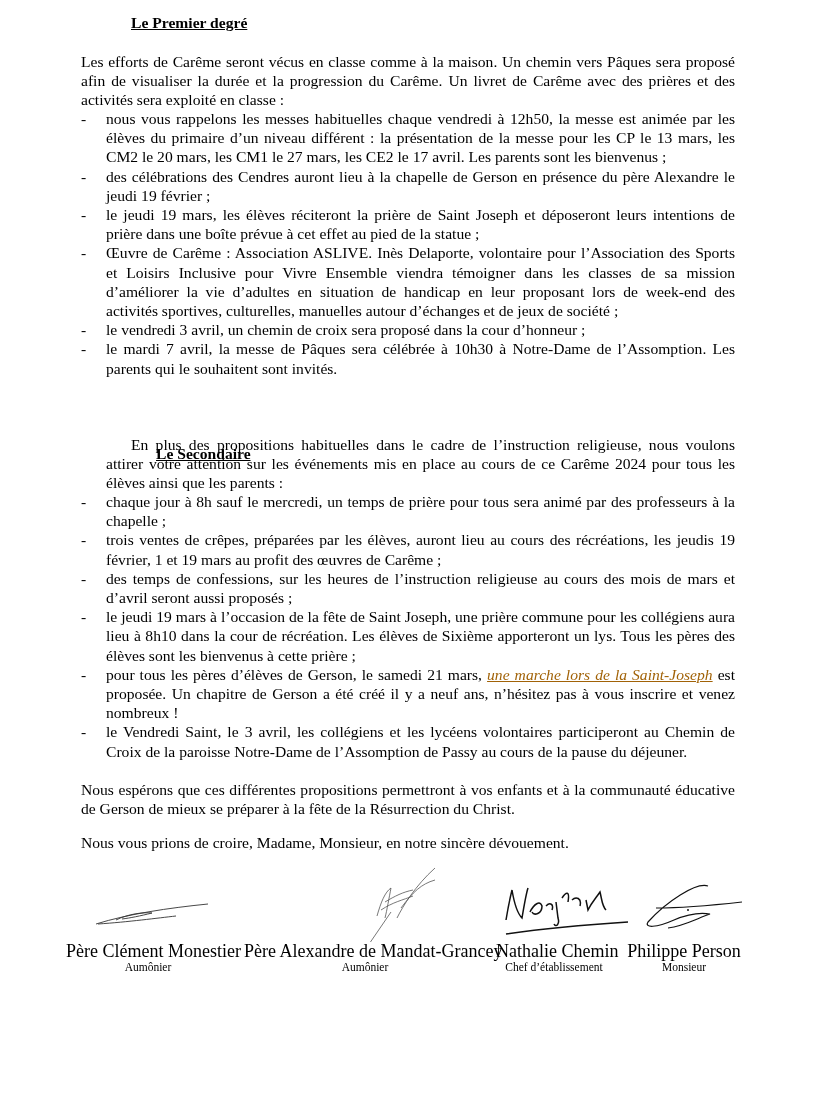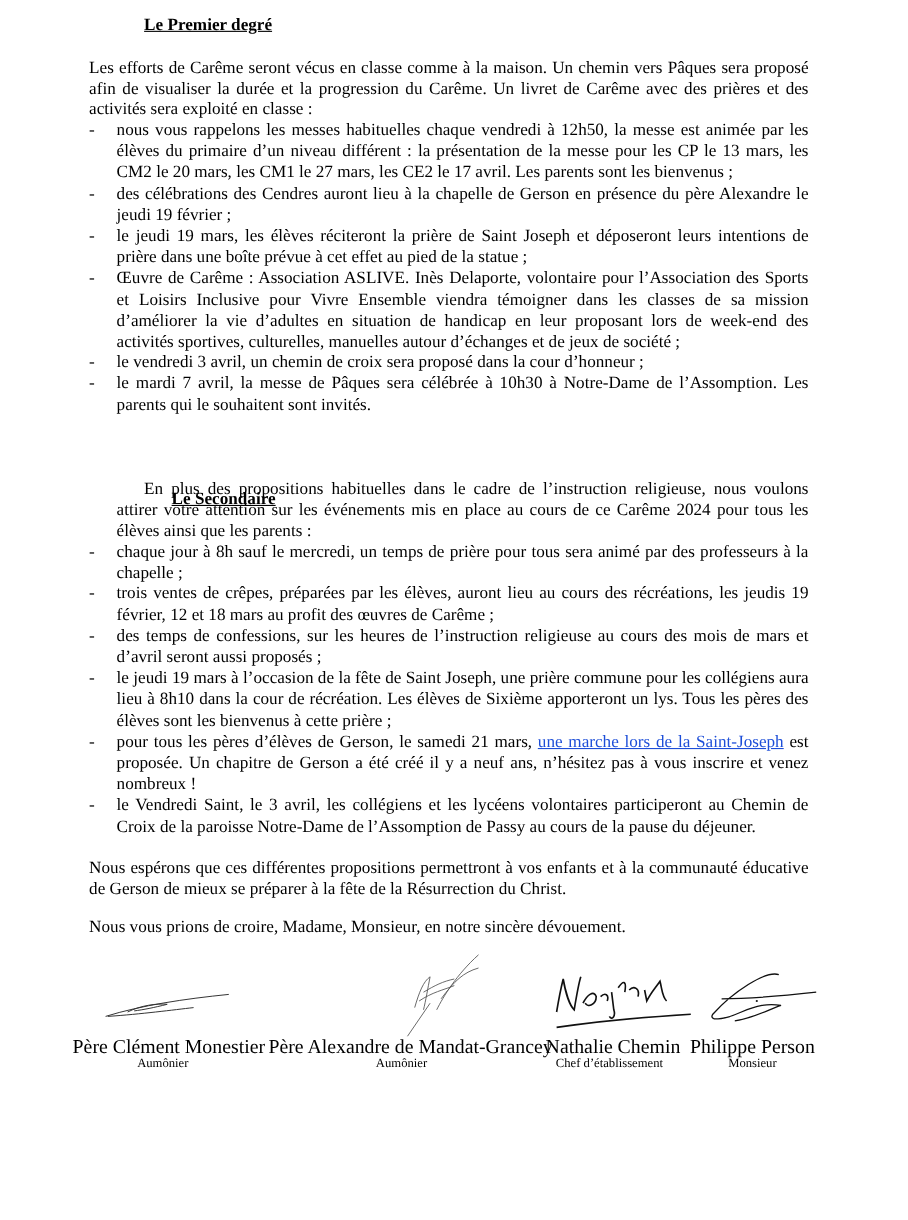--- a/index.html
+++ b/index.html
@@ -42,24 +42,24 @@
     <li><span class="dash">-</span><span>le vendredi 3 avril, un chemin de croix sera proposé dans la cour d’honneur ;</span></li>
     <li><span class="dash">-</span><span>le mardi 7 avril, la messe de Pâques sera célébrée à 10h30 à Notre-Dame de l’Assomption. Les parents qui le souhaitent sont invités.</span></li>
   </ul>
 
   <div class="heading" style="left:156px; top:397px;margin-top:48px;">Le Secondaire</div>
 
   <div class="para" style="top:435px; left:106px; width:629px; text-indent:25px;">En plus des propositions habituelles dans le cadre de l’instruction religieuse, nous voulons attirer votre attention sur les événements mis en place au cours de ce Carême 2024 pour tous les élèves ainsi que les parents :</div>
 
   <ul class="list" style="top:492px;">
     <li><span class="dash">-</span><span>chaque jour à 8h sauf le mercredi, un temps de prière pour tous sera animé par des professeurs à la chapelle ;</span></li>
-    <li><span class="dash">-</span><span>trois ventes de crêpes, préparées par les élèves, auront lieu au cours des récréations, les jeudis 19 février, 12 et 18 mars au profit des œuvres de Carême ;</span></li>
+    <li><span class="dash">-</span><span>trois ventes de crêpes, préparées par les élèves, auront lieu au cours des récréations, les jeudis 19 février, 1 et 19 mars au profit des œuvres de Carême ;</span></li>
     <li><span class="dash">-</span><span>des temps de confessions, sur les heures de l’instruction religieuse au cours des mois de mars et d’avril seront aussi proposés ;</span></li>
     <li><span class="dash">-</span><span>le jeudi 19 mars à l’occasion de la fête de Saint Joseph, une prière commune pour les collégiens aura lieu à 8h10 dans la cour de récréation. Les élèves de Sixième apporteront un lys. Tous les pères des élèves sont les bienvenus à cette prière ;</span></li>
-    <li><span class="dash">-</span><span>pour tous les pères d’élèves de Gerson, le samedi 21 mars, </span><a class="link" style="color: #1d4ed8;">une marche lors de la Saint-Joseph</a><span> est proposée. Un chapitre de Gerson a été créé il y a neuf ans, n’hésitez pas à vous inscrire et venez nombreux !</span></li>
+    <li><span class="dash">-</span><span>pour tous les pères d’élèves de Gerson, le samedi 21 mars, </span><a class="link" style="color: #a16207; font-style: italic;">une marche lors de la Saint-Joseph</a><span> est proposée. Un chapitre de Gerson a été créé il y a neuf ans, n’hésitez pas à vous inscrire et venez nombreux !</span></li>
     <li><span class="dash">-</span><span>le Vendredi Saint, le 3 avril, les collégiens et les lycéens volontaires participeront au Chemin de Croix de la paroisse Notre-Dame de l’Assomption de Passy au cours de la pause du déjeuner.</span></li>
   </ul>
 
   <div class="para" style="top:833px;">Nous vous prions de croire, Madame, Monsieur, en notre sincère dévouement.</div>
 
   <div class="para" style="top:780px; text-indent:0;">Nous espérons que ces différentes propositions permettront à vos enfants et à la communauté éducative de Gerson de mieux se préparer à la fête de la Résurrection du Christ.</div>
 
   <div class="sig-block" style="left:66px; width:164px;">
     <svg class="sig-img" width="160" height="80" viewBox="0 0 160 80">
       <path d="M28 62 C60 52, 100 46, 140 42 M30 62 C60 60, 90 56, 108 54 M48 58 C60 52, 75 50, 84 51 C72 54, 62 56, 54 57" fill="none" stroke="#333" stroke-width="0.9"></path>

